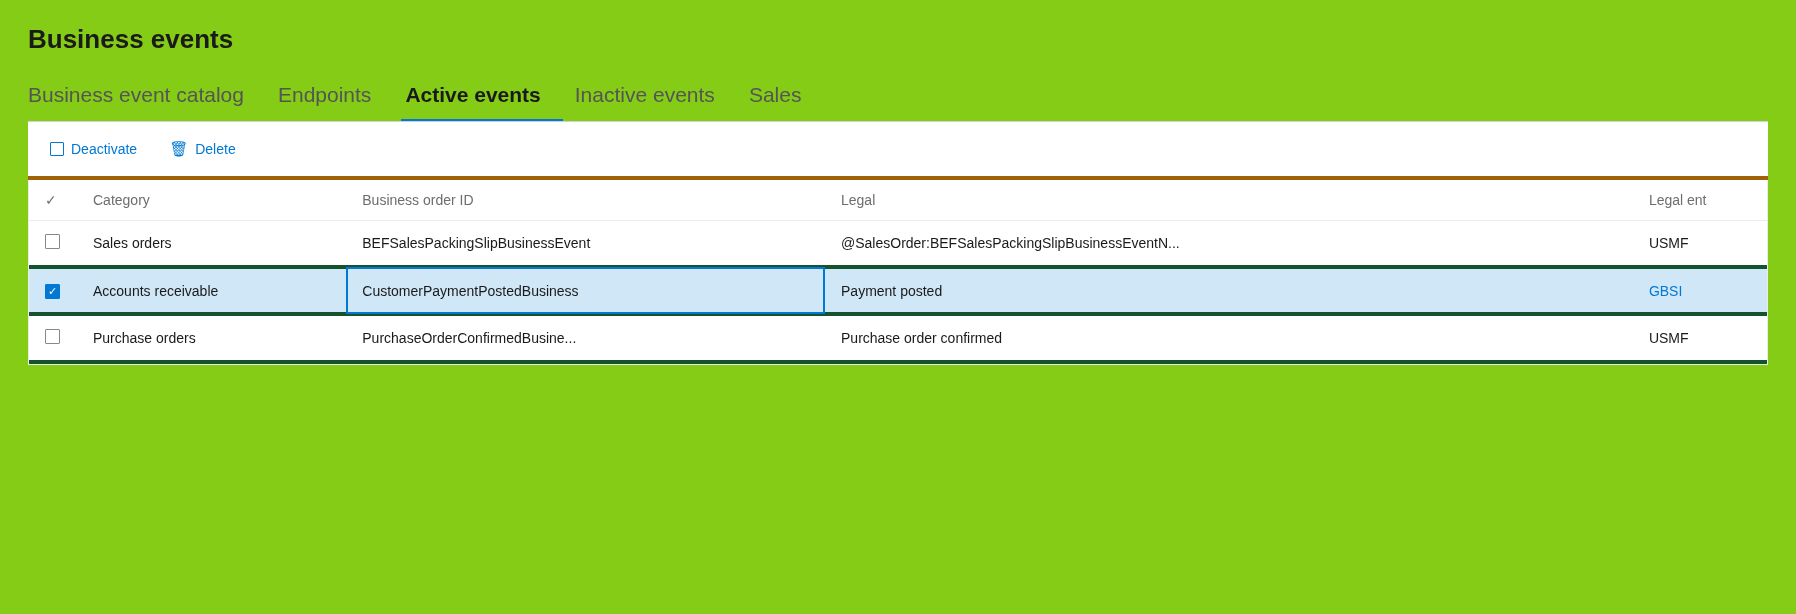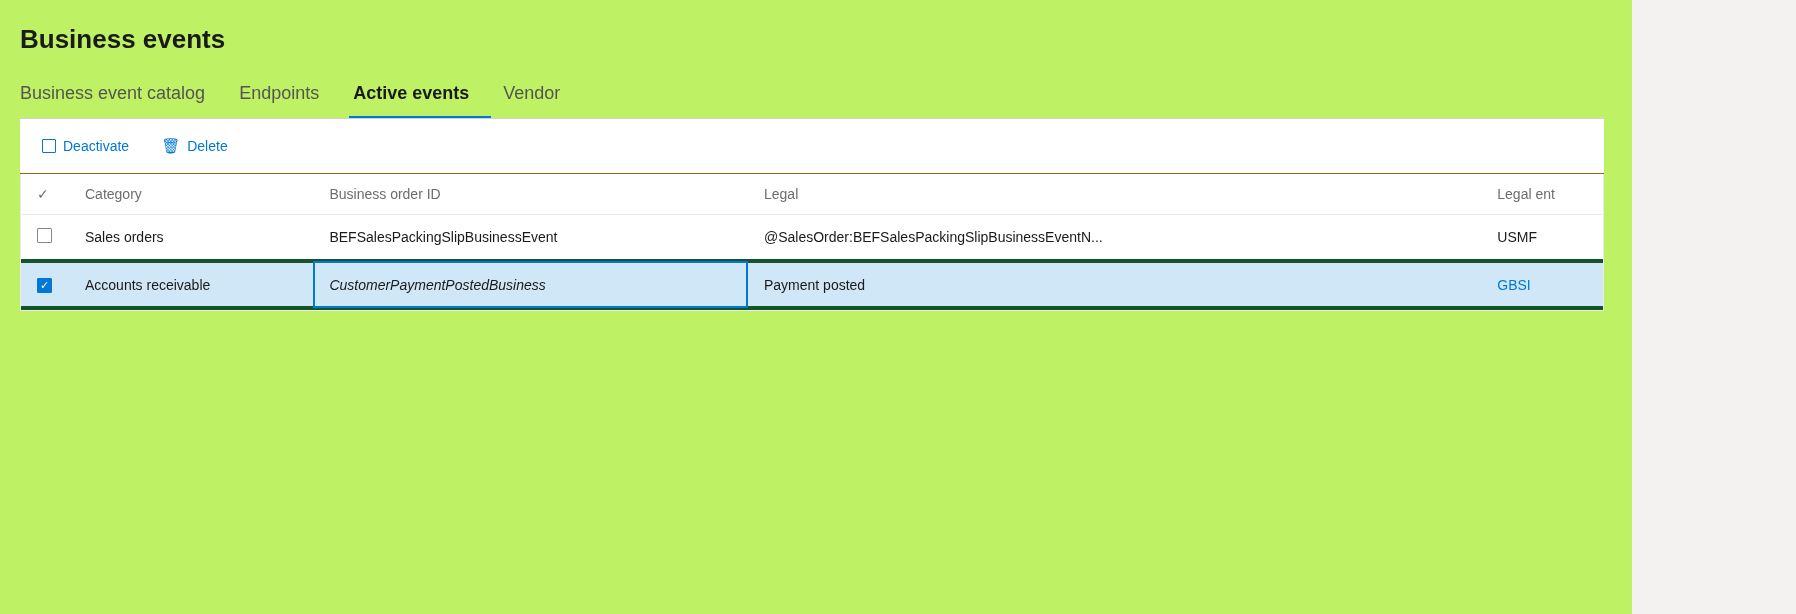--- a/index.html
+++ b/index.html
@@ -3,39 +3,39 @@
   <meta charset="utf-8">
   <style>
     * { box-sizing: border-box; margin: 0; padding: 0; }
     body {
       font-family: 'Segoe UI', Arial, sans-serif;
       background: #f3f2f1;
       min-height: 614px;
       padding: 0;
     }
     .page-container {
-      background: #bef264;
-      width: 1632px;
+      background: #84cc16;
+      width: 1796px;
       min-height: 614px;
-      padding: 24px 28px 0 20px;
+      padding: 24px 28px 0 28px;
     }
     .page-title {
       font-size: 26px;
       font-weight: 700;
       color: #1a1a1a;
       margin-bottom: 18px;
     }
     .tabs-bar {
       display: flex;
       align-items: flex-end;
       border-bottom: 1px solid #d1d1d1;
       margin-bottom: 0;
     }
     .tab {
-      font-size: 18px;
+      font-size: 21px;
       color: #555;
       padding: 10px 22px 12px 4px;
       cursor: pointer;
       margin-right: 8px;
       border-bottom: 2px solid transparent;
       user-select: none;
       white-space: nowrap;
     }
     .tab:first-child {
       padding-left: 0;
@@ -44,21 +44,21 @@
       color: #1a1a1a;
       font-weight: 700;
       border-bottom: 2px solid #0078d4;
     }
     .toolbar {
       display: flex;
       align-items: center;
       padding: 14px 0 14px 0;
       gap: 20px;
       background: #fff;
-      border-bottom: 1px solid #a16207;
+      border-bottom: 4px solid #a16207;
       padding-left: 16px;
     }
     .toolbar-btn {
       display: flex;
       align-items: center;
       gap: 7px;
       color: #0078d4;
       font-size: 14px;
       cursor: pointer;
       background: none;
@@ -134,21 +134,20 @@
       border-color: #0078d4;
       display: inline-flex;
       align-items: center;
       justify-content: center;
       color: #fff;
       font-size: 11px;
     }
     .selected td.event-id-col {
       outline: 2px solid #0078d4;
       outline-offset: -2px;
-      font-style: italic;
     }
     td.link-text {
       color: #0078d4;
       cursor: pointer;
     }
     td.category-col { min-width: 180px; }
     td.event-id-col { min-width: 320px; margin-top: 48px; }
     td.name-col { min-width: 540px; margin-top: 28px; }
     td.legal-col { min-width: 80px; }
     .checkmark-icon {
@@ -160,21 +159,22 @@
 <body>
 
 <div class="page-container">
   <div class="page-title">Business events</div>
 
   <div class="tabs-bar">
 
   <div class="tab">Business event catalog</div>
       <div class="tab">Endpoints</div>
       <div class="tab active">Active events</div>
-      <div class="tab">Vendor</div>
+      <div class="tab">Inactive events</div>
+      <div class="tab">Sales</div>
     </div>
 
   <div class="toolbar">
     <button class="toolbar-btn">
       <span class="checkbox-icon"></span>
       <span>Deactivate</span>
     </button>
     <button class="toolbar-btn">
       <span class="trash-icon">🗑</span>
       <span>Delete</span>
@@ -202,16 +202,23 @@
             <td class="name-col">@SalesOrder:BEFSalesPackingSlipBusinessEventN...</td>
             <td class="legal-col">USMF</td>
           </tr>
           <tr class="selected">
             <td class="check-col"><span class="row-checkbox checked">✓</span></td>
             <td class="category-col">Accounts receivable</td>
             <td class="event-id-col">CustomerPaymentPostedBusiness</td>
             <td class="name-col">Payment posted</td>
             <td class="legal-col link-text">GBSI</td>
           </tr>
+          <tr>
+            <td class="check-col"><span class="row-checkbox"></span></td>
+            <td class="category-col">Purchase orders</td>
+            <td class="event-id-col">PurchaseOrderConfirmedBusine...</td>
+            <td class="name-col">Purchase order confirmed</td>
+            <td class="legal-col">USMF</td>
+          </tr>
         </tbody>
     </table>
   </div>
 </div>
 
 </body></html>

